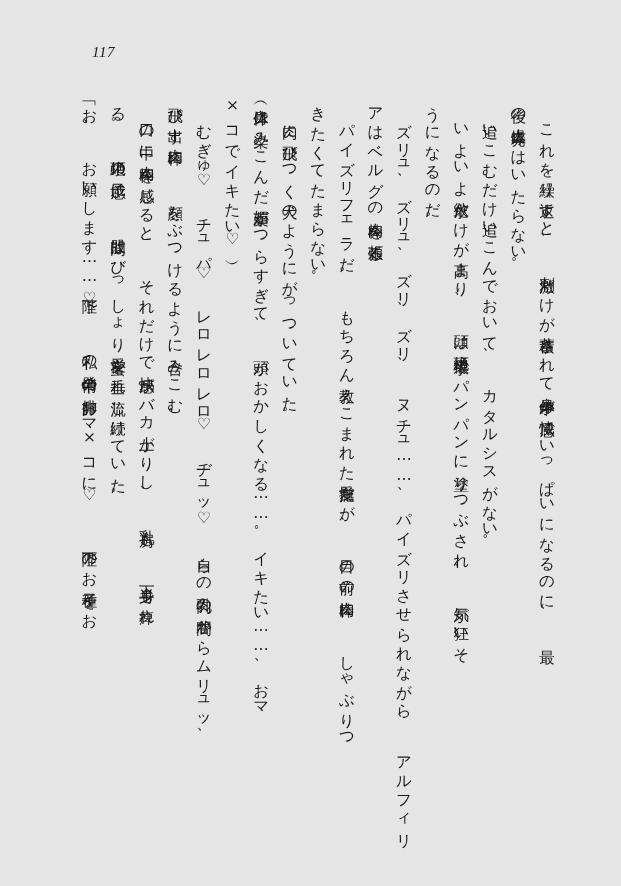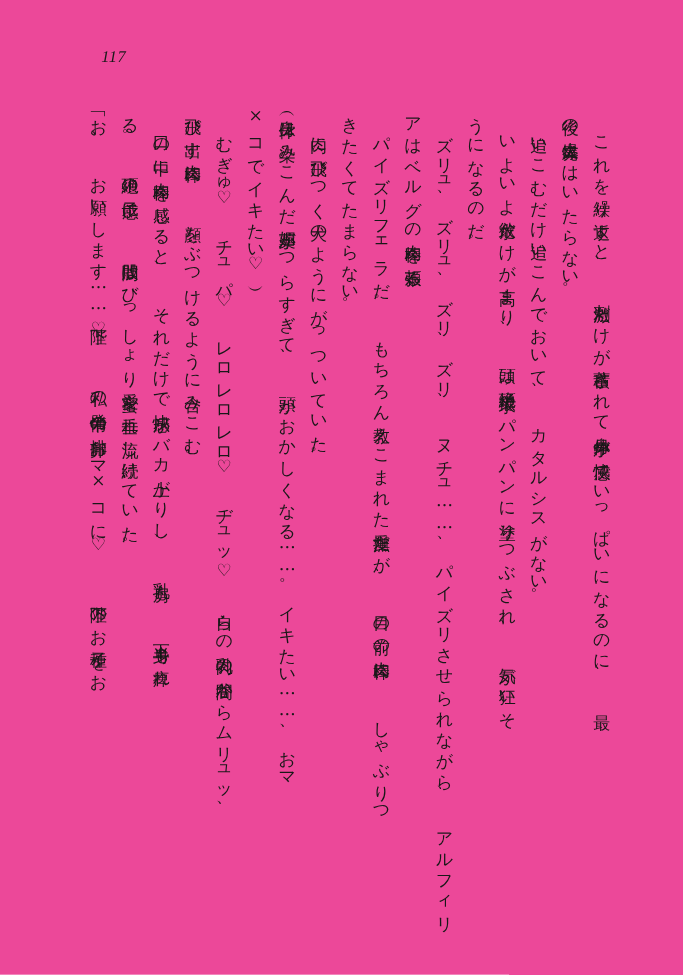--- a/index.html
+++ b/index.html
@@ -12,21 +12,21 @@
     height: 886px;
     overflow: hidden;
     font-family: "Liberation Serif", serif;
     color: #1a1a1a;
   }
   .page {
     position: relative;
     width: 621px;
     height: 886px;
     box-sizing: border-box;
-    background: #ec4899;
+    background: #e5e5e5;
   }
   .page-number {
     position: absolute;
     top: 44px;
     left: 92px;
     font-family: "Liberation Serif", serif;
     font-style: italic;
     font-size: 15px;
     color: #1a1a1a;
     letter-spacing: 0.5px;

